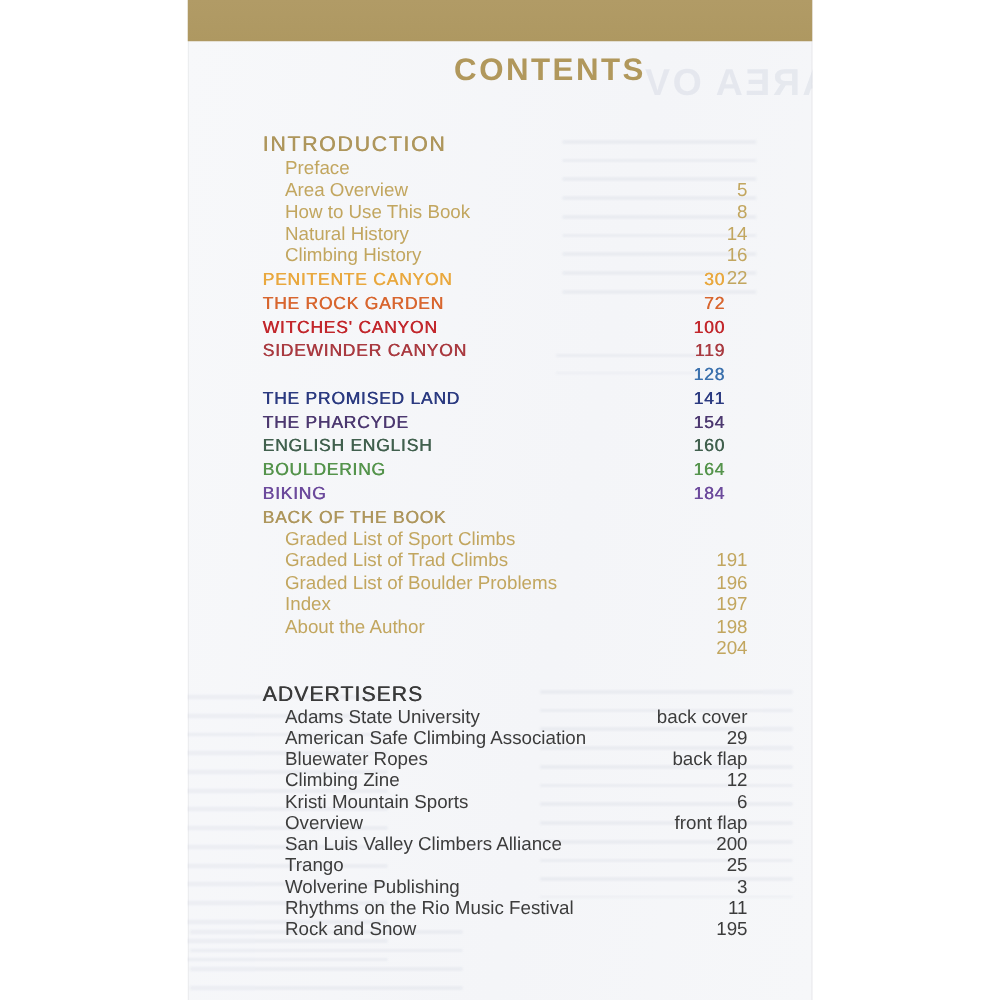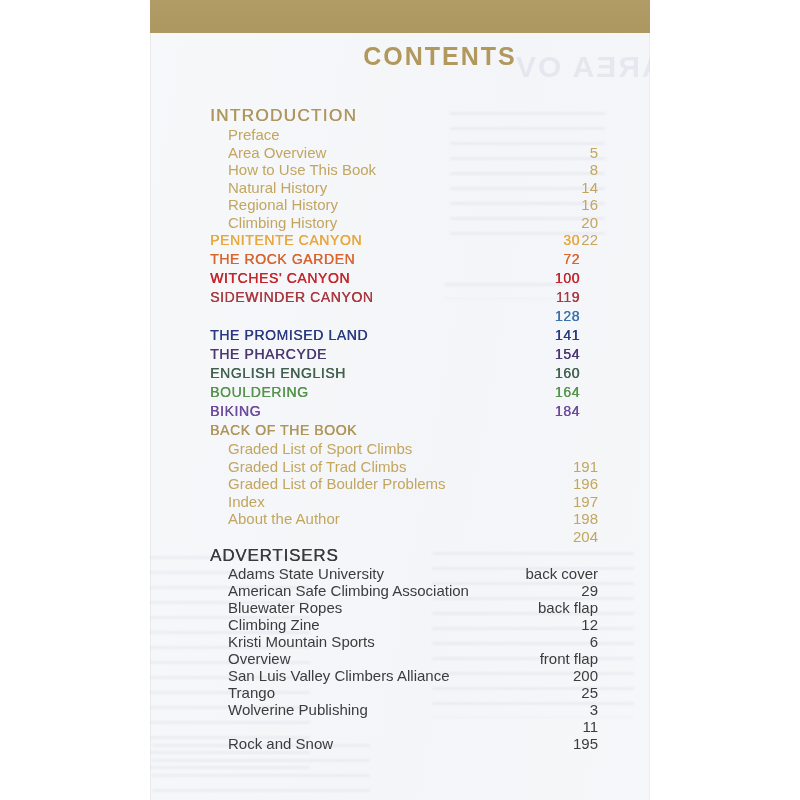--- a/index.html
+++ b/index.html
@@ -89,24 +89,20 @@
     </div>
     <div class="row r-sub" style="color: rgb(194, 166, 95);">
       <span class="lbl">How to Use This Book</span>
       <span class="num">14</span>
     </div>
     <div class="row r-sub" style="color: rgb(194, 166, 95);">
       <span class="lbl">Natural History</span>
       <span class="num">16</span>
     </div>
     <div class="row r-sub" style="color: rgb(194, 166, 95);">
-      <span class="lbl">Regional History</span>
-      <span class="num">20</span>
-    </div>
-    <div class="row r-sub" style="color: rgb(194, 166, 95);">
       <span class="lbl">Climbing History</span>
       <span class="num">22</span>
     </div>
     <div class="row r-ch" style="color: rgb(233, 168, 62);">
       <span class="lbl">PENITENTE CANYON</span>
       <span class="num">30</span>
     </div>
     <div class="row r-ch" style="color: rgb(216, 102, 47);">
       <span class="lbl">THE ROCK GARDEN</span>
       <span class="num">72</span>
@@ -200,20 +196,21 @@
     </div>
     <div class="row">
       <span class="lbl">Trango</span>
       <span class="num">25</span>
     </div>
     <div class="row">
       <span class="lbl">Wolverine Publishing</span>
       <span class="num">3</span>
     </div>
     <div class="row">
+      <span class="lbl">Rhythms on the Rio Music Festival</span>
       <span class="num">11</span>
     </div>
     <div class="row">
       <span class="lbl">Rock and Snow</span>
       <span class="num">195</span>
     </div>
   </div>
 </div>
 
 </body></html>

